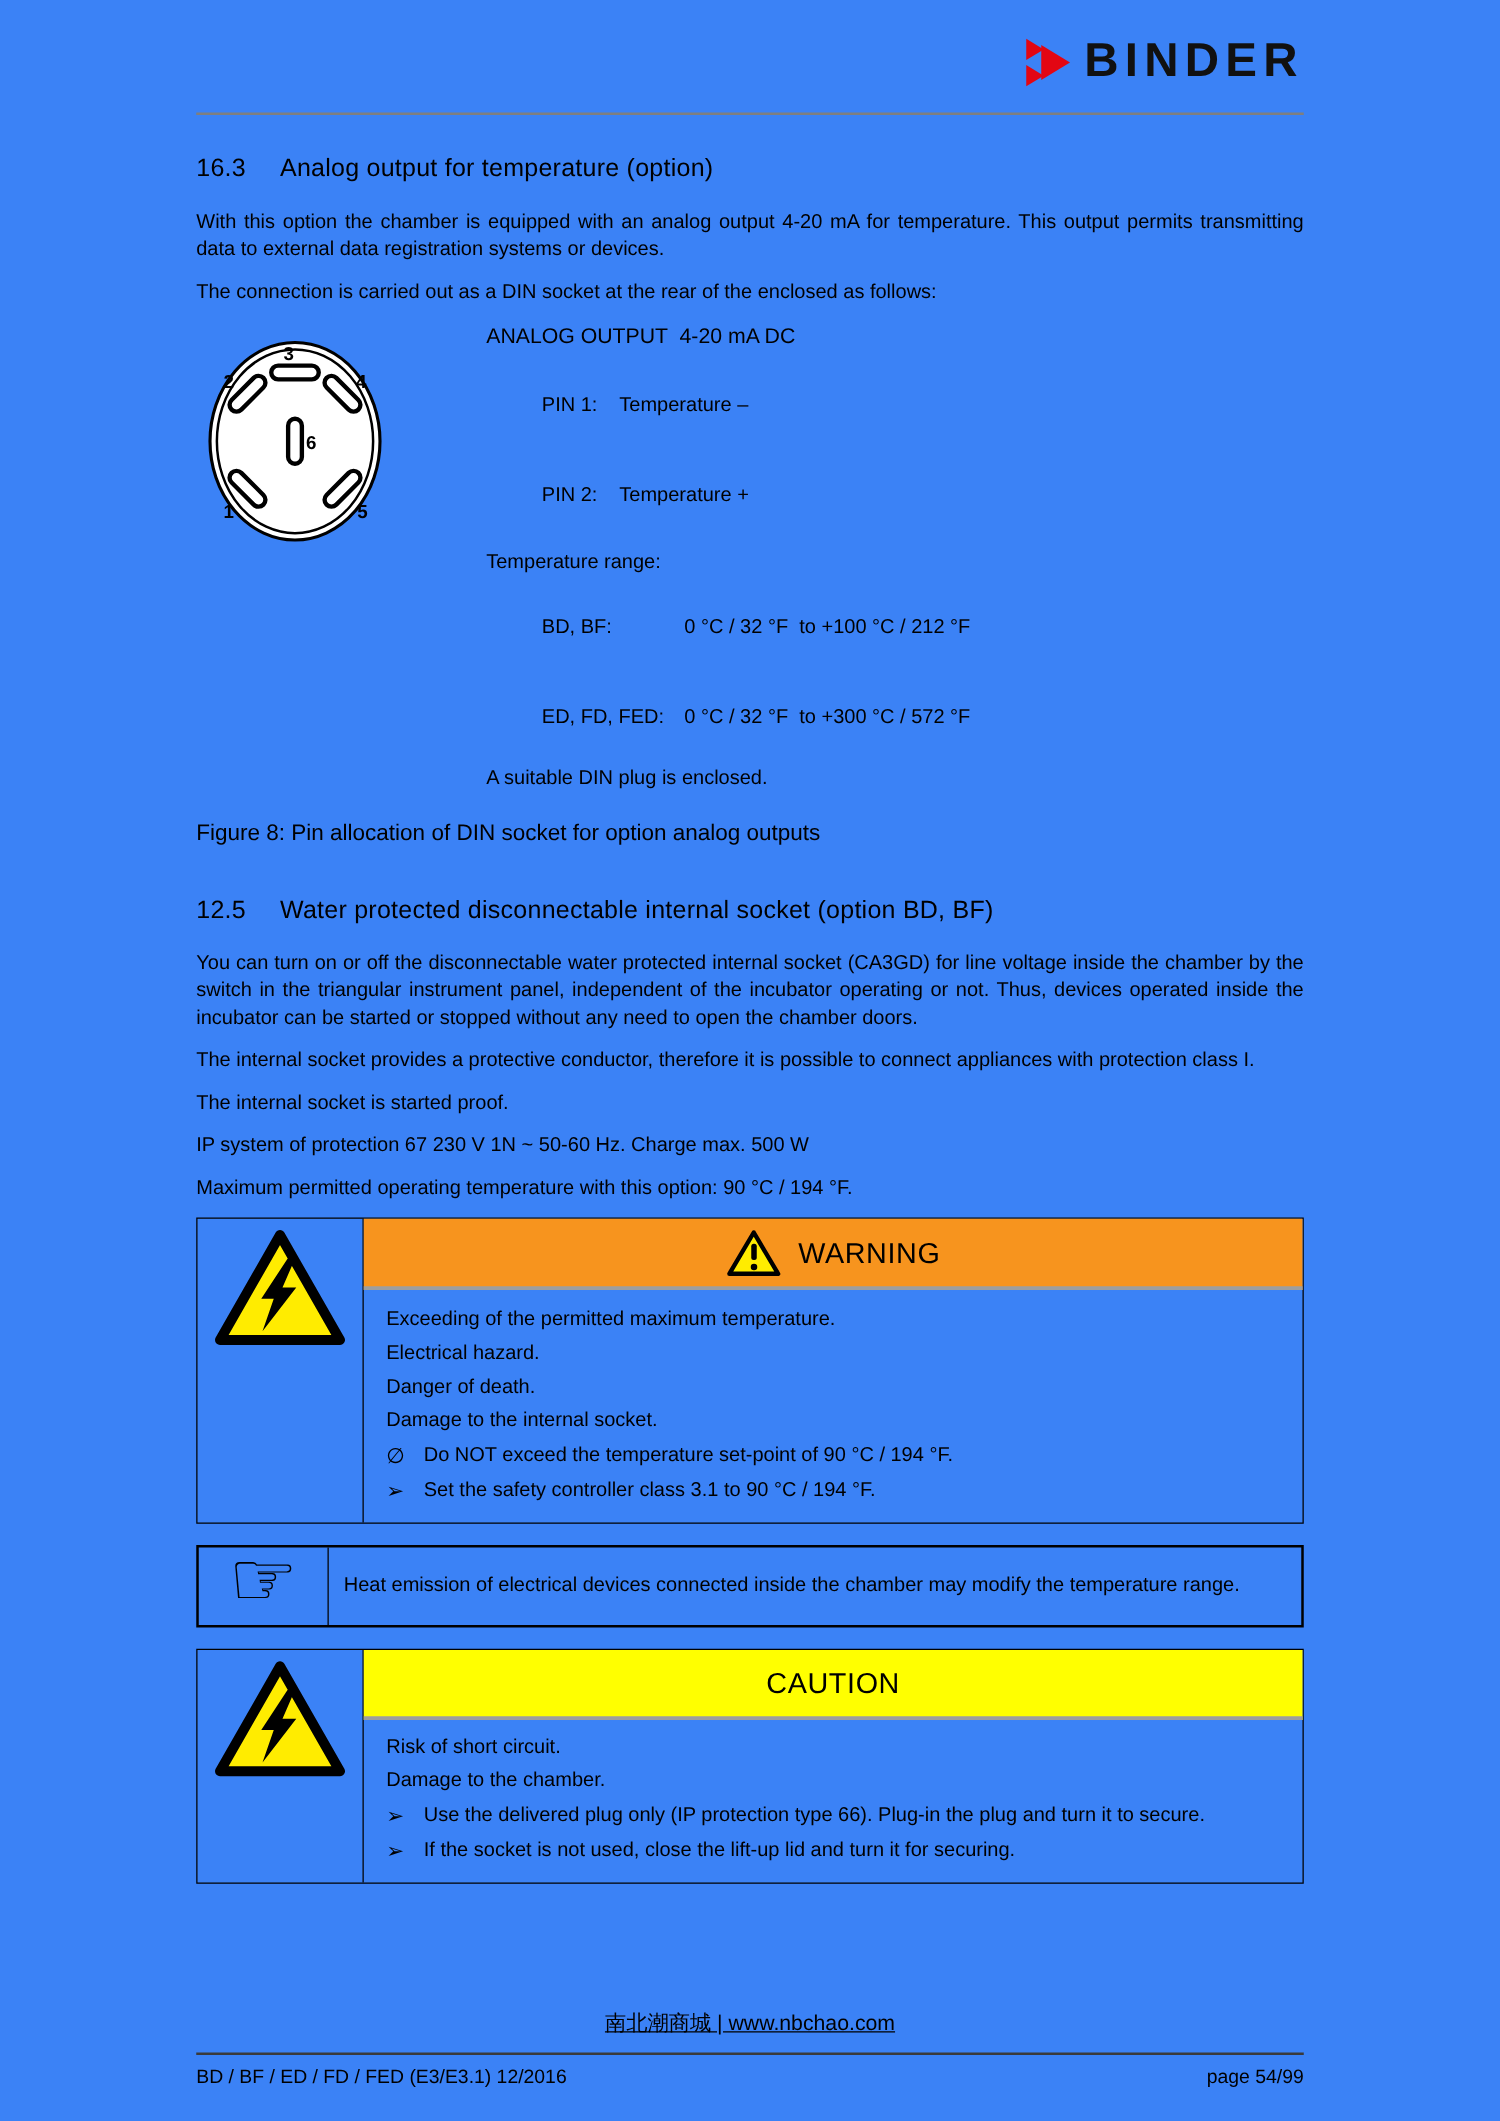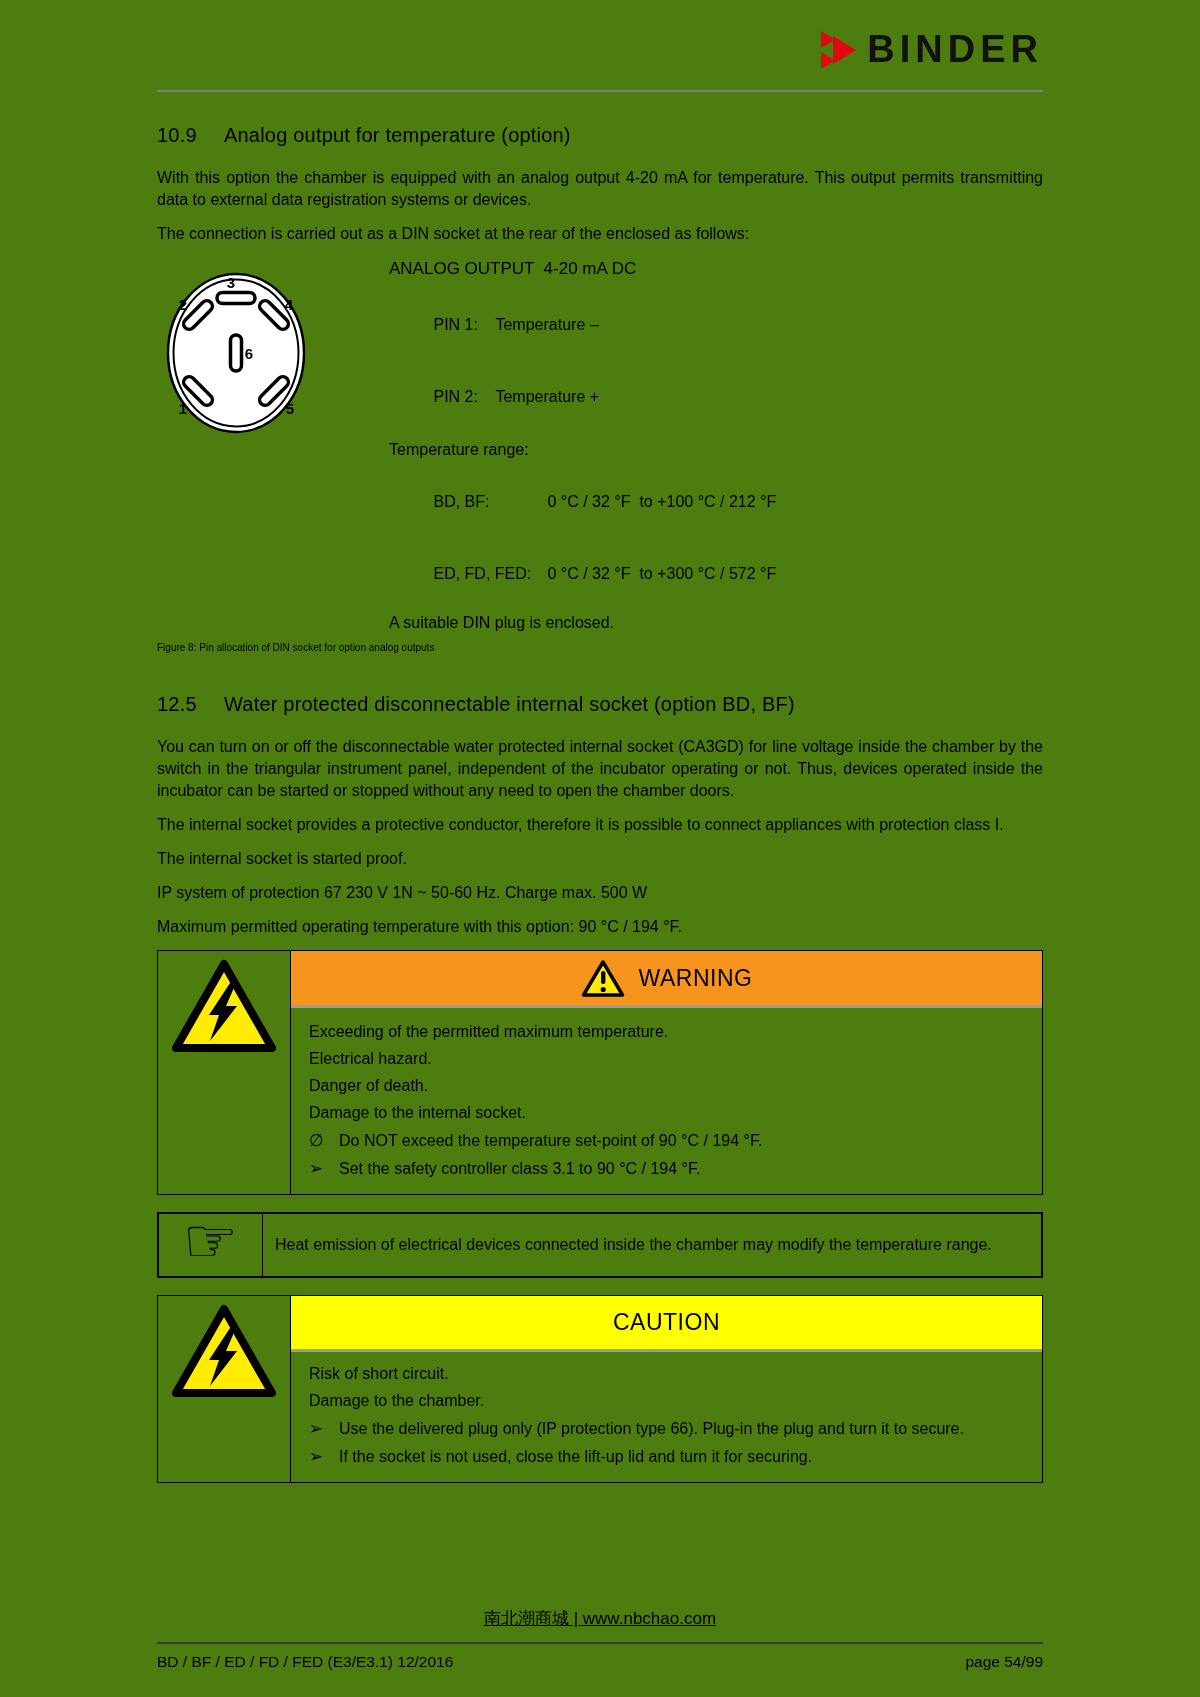--- a/index.html
+++ b/index.html
@@ -1,20 +1,20 @@
 <!DOCTYPE html>
 <html><head>
 <meta charset="utf-8">
 <style>
   * { margin:0; padding:0; box-sizing:border-box; }
   html,body { background:#fff; }
   body { font-family:"Liberation Sans","DejaVu Sans",sans-serif; color:#000; }
   .page {
     position:relative; width:1200px; height:1697px; margin:0 auto;
-    background:#4d7c0f; overflow:hidden;
+    background:#3b82f6; overflow:hidden;
   }
   .content { padding:0 157px; }
 
   
   .hdr { display:flex; justify-content:flex-end; align-items:center; padding-top:26px; height:72px; }
   .logo { display:flex; align-items:center; gap:8px; }
   .logo-text { font-size:38px; font-weight:700; letter-spacing:5px; color:#111; line-height:1; }
   .top-rule { border:none; border-top:2px solid #7f7f7f; margin-top:18px; }
 
   
@@ -30,21 +30,21 @@
   
   .din-fig { display:flex; margin-top:12px; }
   .din-svg { margin-left:6px; flex:0 0 auto; }
   .pin-info { margin-left:76px; font-size:16px; padding-top:2px; }
   .pin-info .pit { font-size:17px; margin-bottom:10px; white-space:pre; }
   .pin-row { line-height:24px; white-space:pre; }
   .pin-row .pl { display:inline-block; width:62px; white-space:pre; }
   .pin-row .rl { display:inline-block; width:114px; white-space:pre; }
   .pin-range { margin:5px 0 4px 0; line-height:24px; }
   .pin-note { line-height:24px; margin-top:1px; }
-  .caption { font-size:10px; margin-top:7px; }
+  .caption { font-size:18px; margin-top:21px; }
 
   
   .hazbox { display:flex; border:1.5px solid #000; margin-top:12px; }
   .hazbox .icon-col { flex:0 0 133px; border-right:1.5px solid #000;
       display:flex; justify-content:center; align-items:flex-start; padding-top:8px; }
   .hazbox .body-col { flex:1 1 auto; display:flex; flex-direction:column; }
   .haz-head { height:57px; display:flex; align-items:center; justify-content:center; gap:14px; }
   .haz-head.orange { background:#F7941E; border-bottom:3px solid #9e9e9e; }
   .haz-head.yellow { background:#FFFF00; border-bottom:3px solid #9e9e9e; height:56px; }
   .haz-title { font-size:23px; letter-spacing:0.5px; }
@@ -84,21 +84,21 @@
           <polygon points="2,6 16,14.5 2,23" fill="#E30613"></polygon>
           <polygon points="2,27 16,35.5 2,44" fill="#E30613"></polygon>
           <polygon points="14,11 37,25 14,39" fill="#E30613"></polygon>
         </svg>
         <span class="logo-text">BINDER</span>
       </div>
     </div>
     <hr class="top-rule">
 
     <h2 class="section">
-      <span class="sec-num">10.9</span><span>Analog output for temperature (option)</span>
+      <span class="sec-num">16.3</span><span>Analog output for temperature (option)</span>
     </h2>
     <p class="body first">With this option the chamber is equipped with an analog output 4-20 mA for temperature. This output permits transmitting data to external data registration systems or devices.</p>
     <p class="body nj">The connection is carried out as a DIN socket at the rear of the enclosed as follows:</p>
 
     <div class="din-fig">
       <svg class="din-svg" width="150" height="188" viewBox="0 0 150 188" aria-hidden="false">
         <ellipse cx="73" cy="96" rx="68" ry="79" fill="#fff" stroke="#000" stroke-width="2.5"></ellipse>
         <ellipse cx="73" cy="96" rx="62.5" ry="73.5" fill="none" stroke="#000" stroke-width="2"></ellipse>
 
         <g fill="#fff" stroke="#000" stroke-width="3.5">

